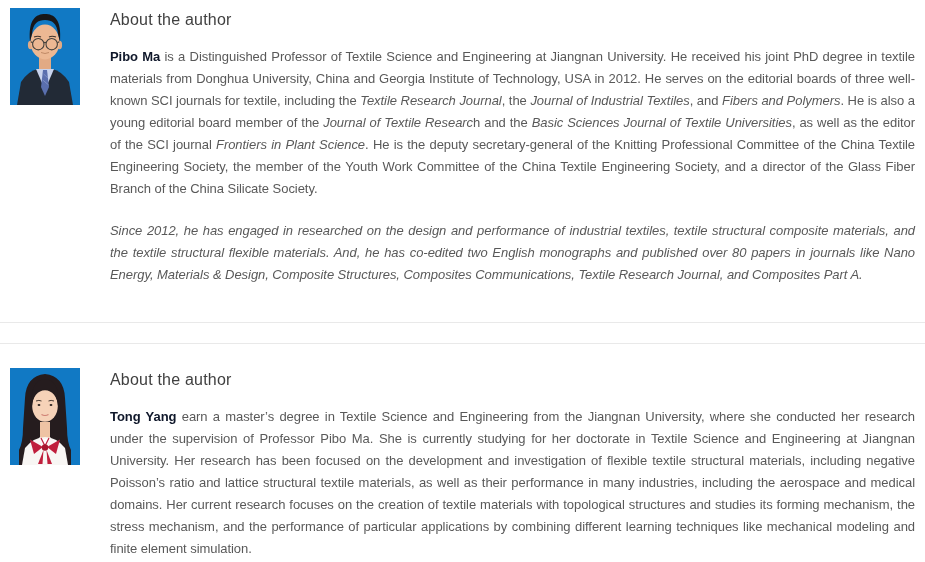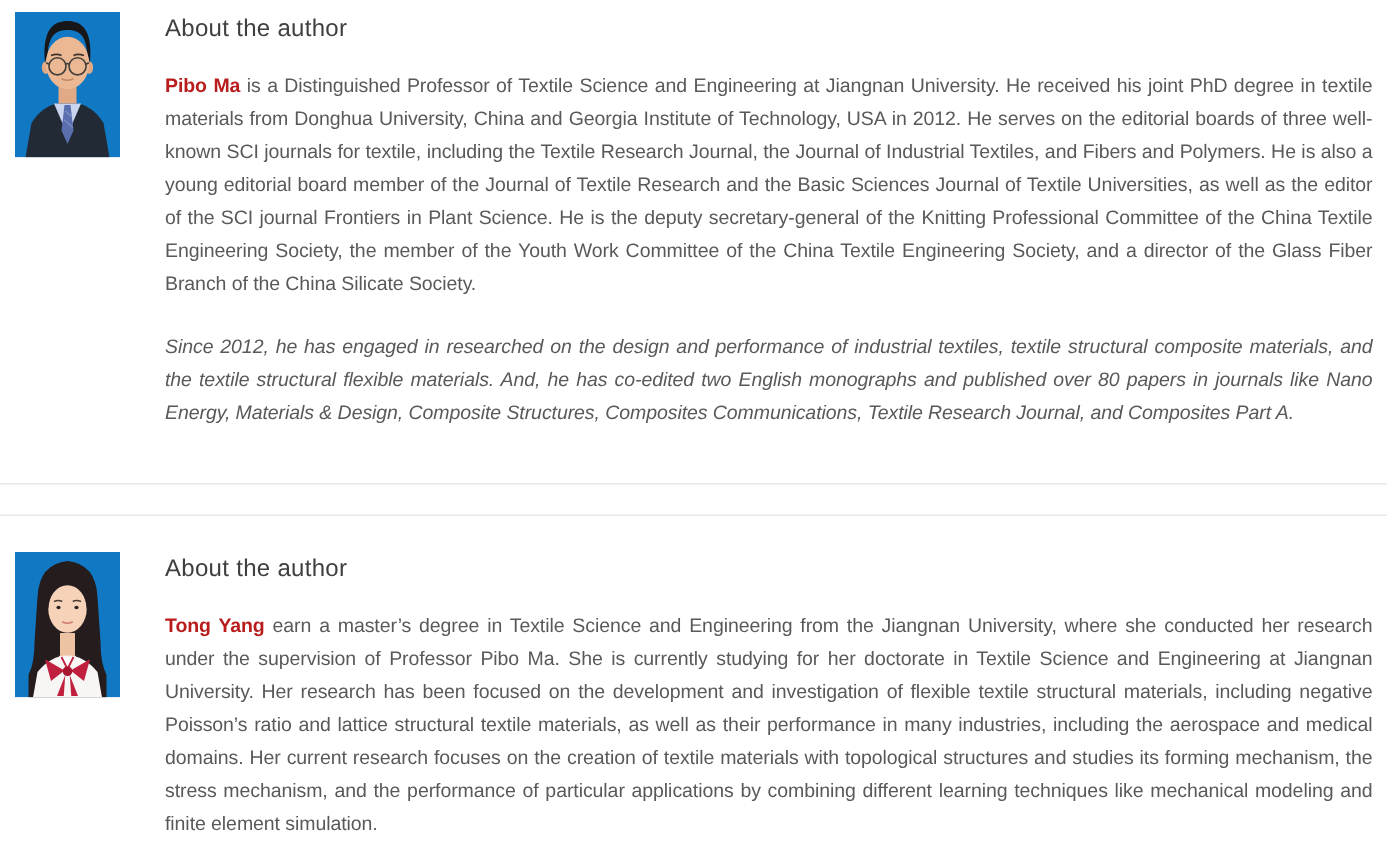--- a/index.html
+++ b/index.html
@@ -36,22 +36,22 @@
   }
   .bio {
     margin: 0;
     font-size: 13px;
     line-height: 22px;
     color: #595959;
     text-align: justify;
     letter-spacing: -0.05px;
   }
   .bio + .bio { margin-top: 20px; font-style: italic; }
-  .run-bold { font-weight: 700; color: #b91c1c; }
-  .run-italic { }
+  .run-bold { font-weight: 700; color: #0f172a; }
+  .run-italic { font-style: italic; }
   .divider {
     border: 0;
     border-top: 1px solid #e9e9e9;
     margin: 0;
   }
   .divider-1 { margin-top: 36px; }
   .divider-2 { margin-top: 20px; }
 </style>
 </head>
 <body>

